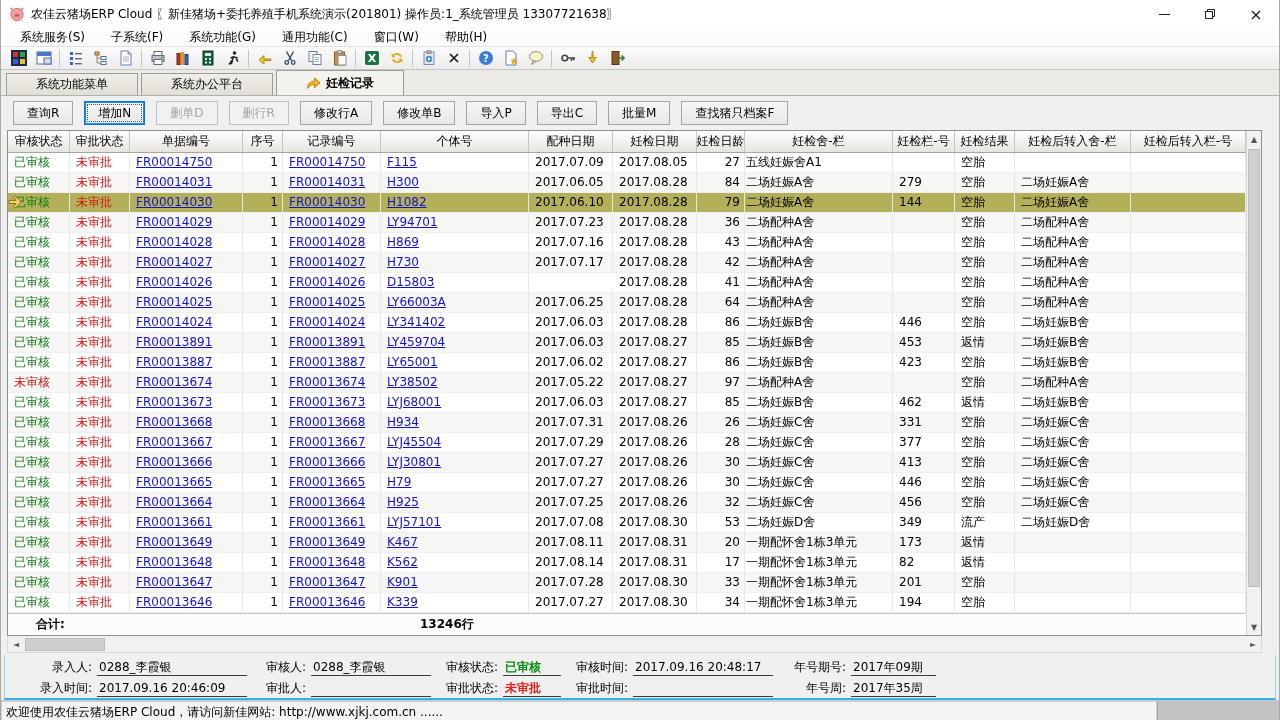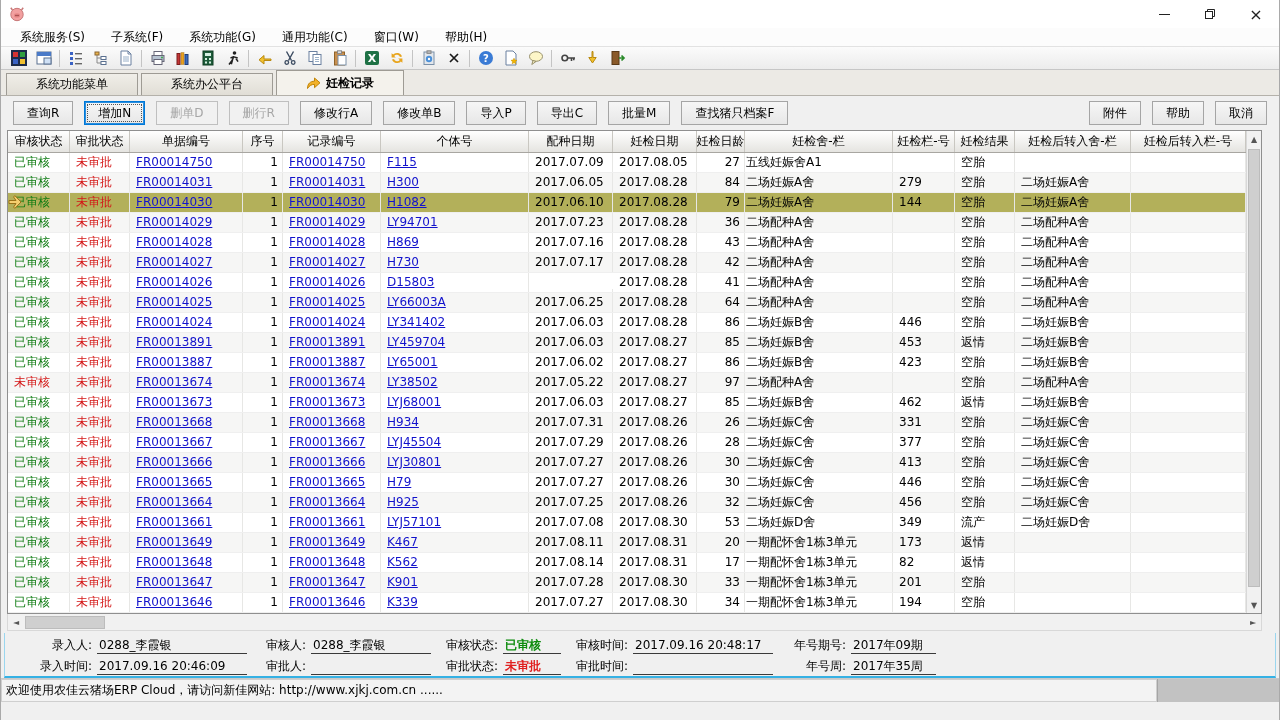--- a/index.html
+++ b/index.html
@@ -84,20 +84,21 @@
 <div class="titlebar">
   <span style="display:flex;">
     <svg width="16" height="16" viewBox="0 0 16 16">
         <path d="M3.5 4L1.8 1.8M12.5 4L14.2 1.8" stroke="#c87878" stroke-width="1.5"></path>
         <circle cx="8" cy="8.5" r="6.2" fill="#f2a0a0" stroke="#c87878"></circle>
         <ellipse cx="8" cy="9.5" rx="3" ry="2.2" fill="#e58484"></ellipse>
         <circle cx="7" cy="9.5" r="0.7" fill="#803333"></circle>
         <circle cx="9" cy="9.5" r="0.7" fill="#803333"></circle>
       </svg>
   </span>
+  <span class="title-text">农佳云猪场ERP Cloud 〖新佳猪场+委托养殖手机系统演示(201801)  操作员:1_系统管理员 13307721638〗</span>
   <div class="win-controls">
     <div class="win-btn">
         <span class="min-glyph"></span>
       </div>
     <div class="win-btn">
       <svg width="14" height="14" viewBox="0 0 14 14">
           <rect x="2.5" y="4.5" width="7" height="7" fill="none" stroke="#222"></rect>
           <path d="M4.5 4.5v-2h7v7h-2" fill="none" stroke="#222"></path>
         </svg>
     </div>
@@ -306,25 +307,20 @@
       <span class="abtn disabled">删单D</span>
       <span class="abtn disabled">删行R</span>
       <span class="abtn">修改行A</span>
       <span class="abtn">修改单B</span>
       <span class="abtn">导入P</span>
       <span class="abtn">导出C</span>
       <span class="abtn">批量M</span>
       <span class="abtn">查找猪只档案F</span>
     </span>
   <span class="spacer"></span>
-  <span style="display:flex;gap:11px;">
-      <span class="abtn">附件</span>
-      <span class="abtn">帮助</span>
-      <span class="abtn">取消</span>
-    </span>
 </div>
 
 <div class="gridzone">
   <div class="gridmain">
     <div class="ghead">
         <div class="hcell" style="width: 62px;">审核状态</div>
         <div class="hcell" style="width: 60px;">审批状态</div>
         <div class="hcell" style="width: 113px;">单据编号</div>
         <div class="hcell" style="width: 40px;">序号</div>
         <div class="hcell" style="width: 98px;">记录编号</div>
@@ -704,20 +700,24 @@
           <div class="gcell al" style="width: 84px;">2017.07.27</div>
           <div class="gcell al" style="width: 84px;">2017.08.30</div>
           <div class="gcell ar" style="width: 48px;">34</div>
           <div class="gcell al0" style="width: 148px;">一期配怀舍1栋3单元</div>
           <div class="gcell al" style="width: 62px;">194</div>
           <div class="gcell al" style="width: 60px;">空胎</div>
           <div class="gcell al" style="width: 116px;"></div>
           <div class="gcell al" style="width: 115px;"></div>
         </div>
       </div>
+    <div class="sumrow">
+      <span class="sumlabel">合计:</span>
+      <span class="sumvalue">13246行</span>
+    </div>
   </div>
   <div class="vscroll">
     <div class="sarrow">▲</div>
     <div class="vtrack">
         <div class="vthumb"></div>
       </div>
     <div class="sarrow">▼</div>
   </div>
 </div>
 

